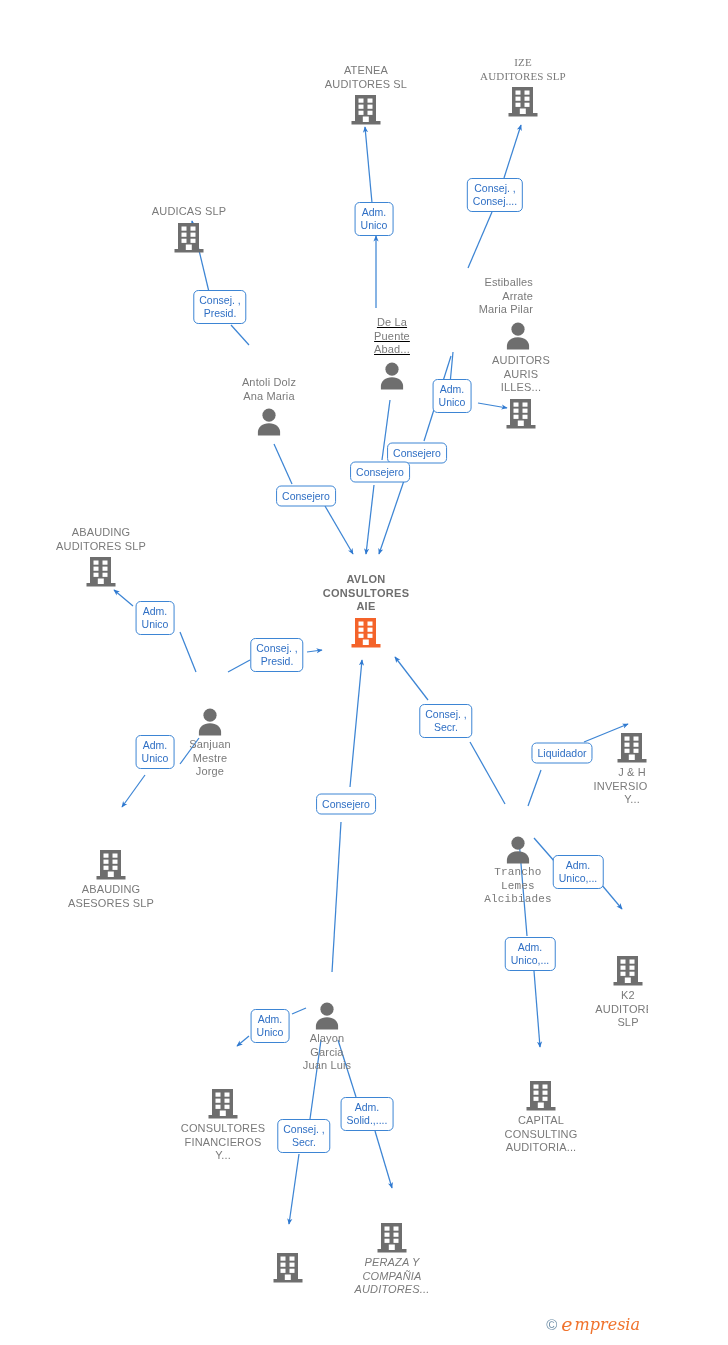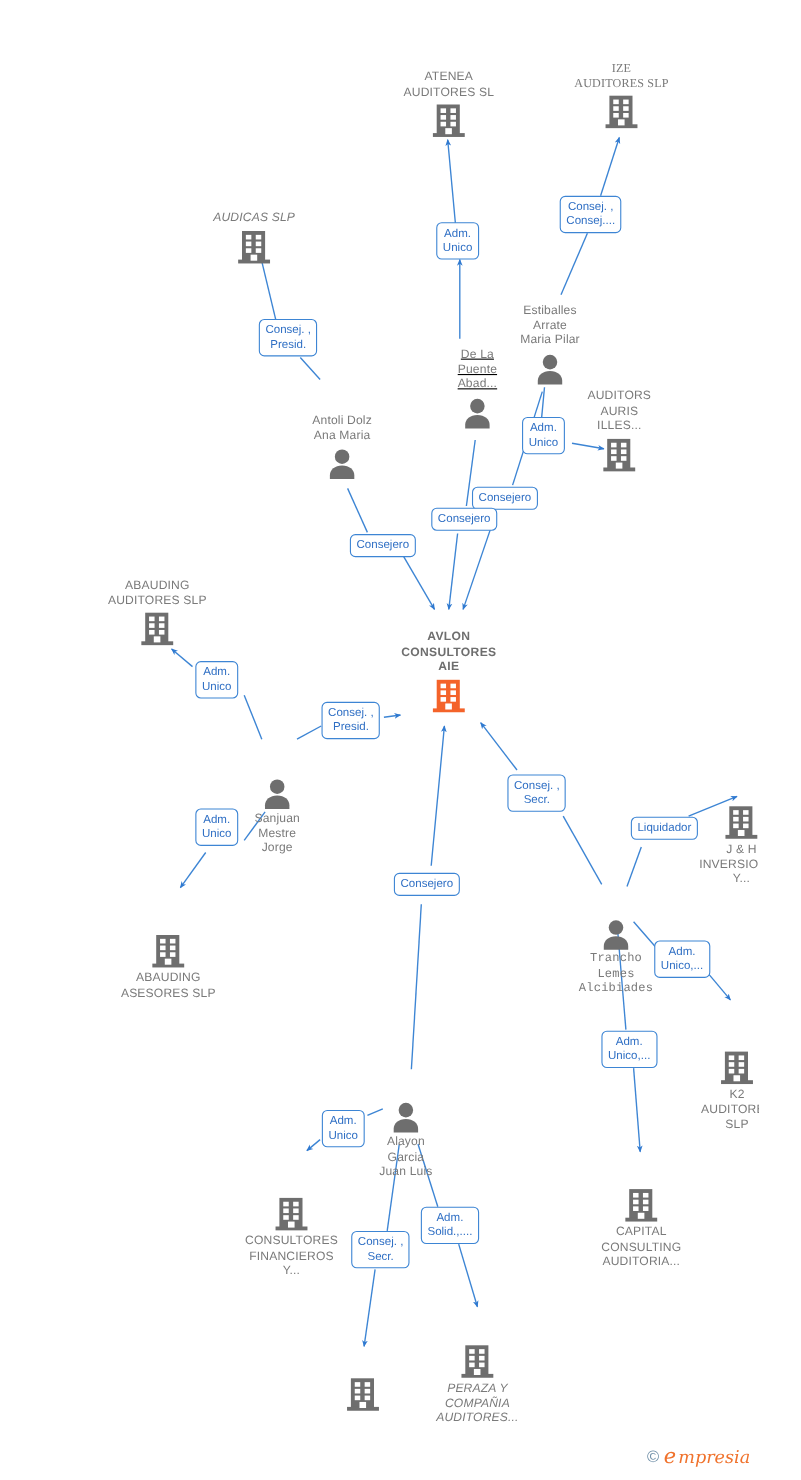--- a/index.html
+++ b/index.html
@@ -6,21 +6,20 @@
   body{
     font-family:"Liberation Sans","DejaVu Sans",sans-serif;
     -webkit-font-smoothing:antialiased;
   }
   #stage{
     position:relative;
     width:648px;
     height:1345px;
     background:#ffffff;
     overflow:hidden;
-    margin-left:42px;
   }
   #edges{
     position:absolute;
     left:0;top:0;
     width:728px;height:1345px;
     pointer-events:none;
   }
 
   
   .node{
@@ -195,39 +194,39 @@
               <rect x="7.5" y="4.5" width="5" height="4.2"></rect>
               <rect x="16.5" y="4.5" width="5" height="4.2"></rect>
               <rect x="7.5" y="10.6" width="5" height="4.2"></rect>
               <rect x="16.5" y="10.6" width="5" height="4.2"></rect>
               <rect x="7.5" y="16.7" width="5" height="4.2"></rect>
               <rect x="16.5" y="16.7" width="5" height="4.2"></rect>
               <rect x="11.8" y="22.5" width="6" height="5.5"></rect>
             </g>
           </svg></span>
       </div>
-      <div class="node company above" style="left: 189px; top: 192px; font-style: italic;">
+      <div class="node company above" style="left: 189px; top: 205px;">
         <span class="label">AUDICAS SLP</span>
         <span class="glyph"><svg class="ico" width="30" height="32" viewBox="0 0 30 32" aria-hidden="true">
             <g fill="#6e6e6e">
               <rect x="4" y="1" width="21" height="27"></rect>
               <rect x="0.5" y="27" width="29" height="3.5"></rect>
             </g>
             <g fill="#ffffff">
               <rect x="7.5" y="4.5" width="5" height="4.2"></rect>
               <rect x="16.5" y="4.5" width="5" height="4.2"></rect>
               <rect x="7.5" y="10.6" width="5" height="4.2"></rect>
               <rect x="16.5" y="10.6" width="5" height="4.2"></rect>
               <rect x="7.5" y="16.7" width="5" height="4.2"></rect>
               <rect x="16.5" y="16.7" width="5" height="4.2"></rect>
               <rect x="11.8" y="22.5" width="6" height="5.5"></rect>
             </g>
           </svg></span>
       </div>
-      <div class="node person above" style="left: 458px; top: 276px;">
+      <div class="node person above" style="left: 458px; top: 276px; text-align: right;">
         <span class="label">Estiballes
 Arrate
 Maria Pilar</span>
         <span class="glyph"><svg class="ico" width="30" height="30" viewBox="0 0 30 30" aria-hidden="true">
             <g fill="#6e6e6e">
               <circle cx="15" cy="9.2" r="6.6"></circle>
               <path d="M15 17.2c-6.6 0-11.1 3.9-11.1 8.9v3.4h22.2v-3.4c0-5-4.5-8.9-11.1-8.9z"></path>
             </g>
           </svg></span>
       </div>

